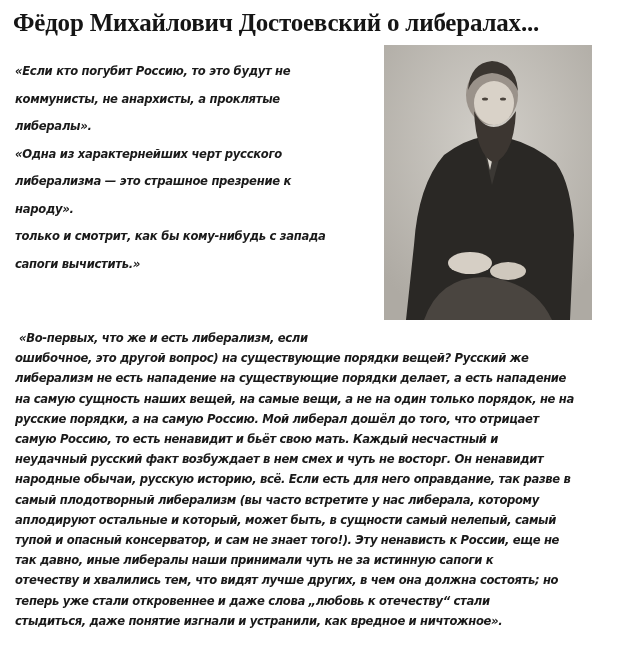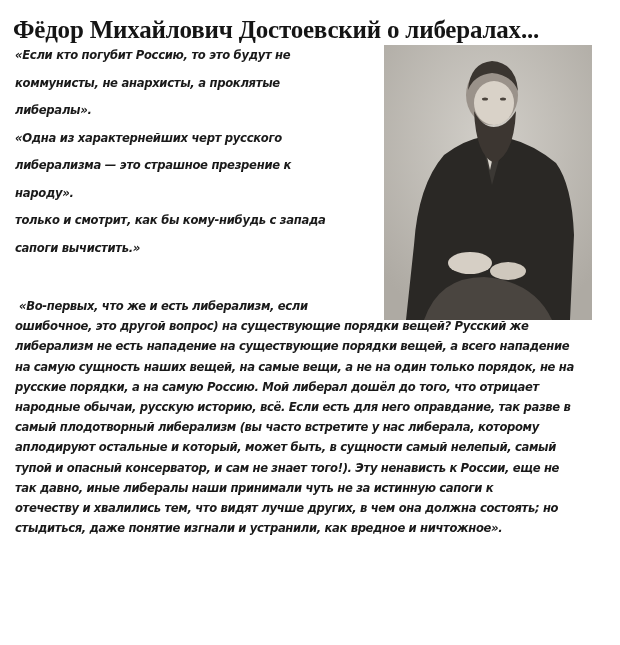--- a/index.html
+++ b/index.html
@@ -1,24 +1,24 @@
 <!DOCTYPE html>
 <html><head>
 <meta charset="utf-8">
 <style>
   html, body { margin: 0; padding: 0; background: #ffffff; }
   body { width: 620px; height: 645px; position: relative; overflow: hidden; font-family: "DejaVu Sans", sans-serif; color: #111; }
-  .title { position: absolute; left: 13px; top: 16px; font-family: "Liberation Serif", serif; font-weight: bold; font-size: 25px; color: #151515; letter-spacing: -0.2px; white-space: nowrap; }
-  .quotes { position: absolute; left: 15px; top: 42px; width: 360px; }
+  .title { position: absolute; left: 13px; top: 9px; font-family: "Liberation Serif", serif; font-weight: bold; font-size: 25px; color: #151515; letter-spacing: -0.2px; white-space: nowrap; }
+  .quotes { position: absolute; left: 15px; top: 58px; width: 360px; }
   .qline { font-style: italic; font-weight: bold; font-size: 11.6px; line-height: 27.5px; white-space: nowrap; color: #1a1a1a; font-family: "DejaVu Sans", sans-serif; letter-spacing: -0.3px; }
   .photo { position: absolute; left: 384px; top: 45px; width: 208px; height: 275px; background: linear-gradient(180deg, #c9c6c0 0%, #bdb9b2 60%, #b3afa8 100%); overflow: hidden; }
   .photo svg { width: 100%; height: 100%; display: block; }
   .para { position: absolute; left: 15px; top: 296px; width: 600px; }
   .pline { font-style: italic; font-weight: bold; font-size: 11.6px; line-height: 20.2px; white-space: nowrap; color: #1a1a1a; letter-spacing: -0.35px; }
-  .pline.first { padding-left: 4px; }
+  .pline.first { padding-left: 4px; margin-top: 32px; }
 </style>
 </head>
 <body>
 
 <div class="title">Фёдор Михайлович Достоевский о либералах...</div>
 
 <div class="quotes">
   <div class="qline">«Если кто погубит Россию, то это будут не</div>
   <div class="qline">коммунисты, не анархисты, а проклятые</div>
   <div class="qline">либералы».</div>
@@ -58,23 +58,26 @@
     <ellipse cx="86" cy="218" rx="22" ry="11" fill="#d6cfc5"></ellipse>
     <ellipse cx="124" cy="226" rx="18" ry="9" fill="#cfc8bd"></ellipse>
 
     <path d="M40 275 Q55 232 100 232 Q150 236 168 275 Z" fill="#4a4540"></path>
   </svg>
 </div>
 
 <div class="para">
   <div class="pline first">«Во-первых, что же и есть либерализм, если</div>
   <div class="pline">ошибочное, это другой вопрос) на существующие порядки вещей? Русский же</div>
-  <div class="pline">либерализм не есть нападение на существующие порядки вещей, а всего нападение</div>
+  <div class="pline">либерализм не есть нападение на существующие порядки делает, а есть нападение</div>
   <div class="pline">на самую сущность наших вещей, на самые вещи, а не на один только порядок, не на</div>
   <div class="pline">русские порядки, а на самую Россию. Мой либерал дошёл до того, что отрицает</div>
+  <div class="pline">самую Россию, то есть ненавидит и бьёт свою мать. Каждый несчастный и</div>
+  <div class="pline">неудачный русский факт возбуждает в нем смех и чуть не восторг. Он ненавидит</div>
   <div class="pline">народные обычаи, русскую историю, всё. Если есть для него оправдание, так разве в</div>
   <div class="pline">самый плодотворный либерализм (вы часто встретите у нас либерала, которому</div>
   <div class="pline">аплодируют остальные и который, может быть, в сущности самый нелепый, самый</div>
   <div class="pline">тупой и опасный консерватор, и сам не знает того!). Эту ненависть к России, еще не</div>
   <div class="pline">так давно, иные либералы наши принимали чуть не за истинную сапоги к</div>
   <div class="pline">отечеству и хвалились тем, что видят лучше других, в чем она должна состоять; но</div>
+  <div class="pline">теперь уже стали откровеннее и даже слова „любовь к отечеству“ стали</div>
   <div class="pline">стыдиться, даже понятие изгнали и устранили, как вредное и ничтожное».</div>
 </div>
 
 </body></html>

